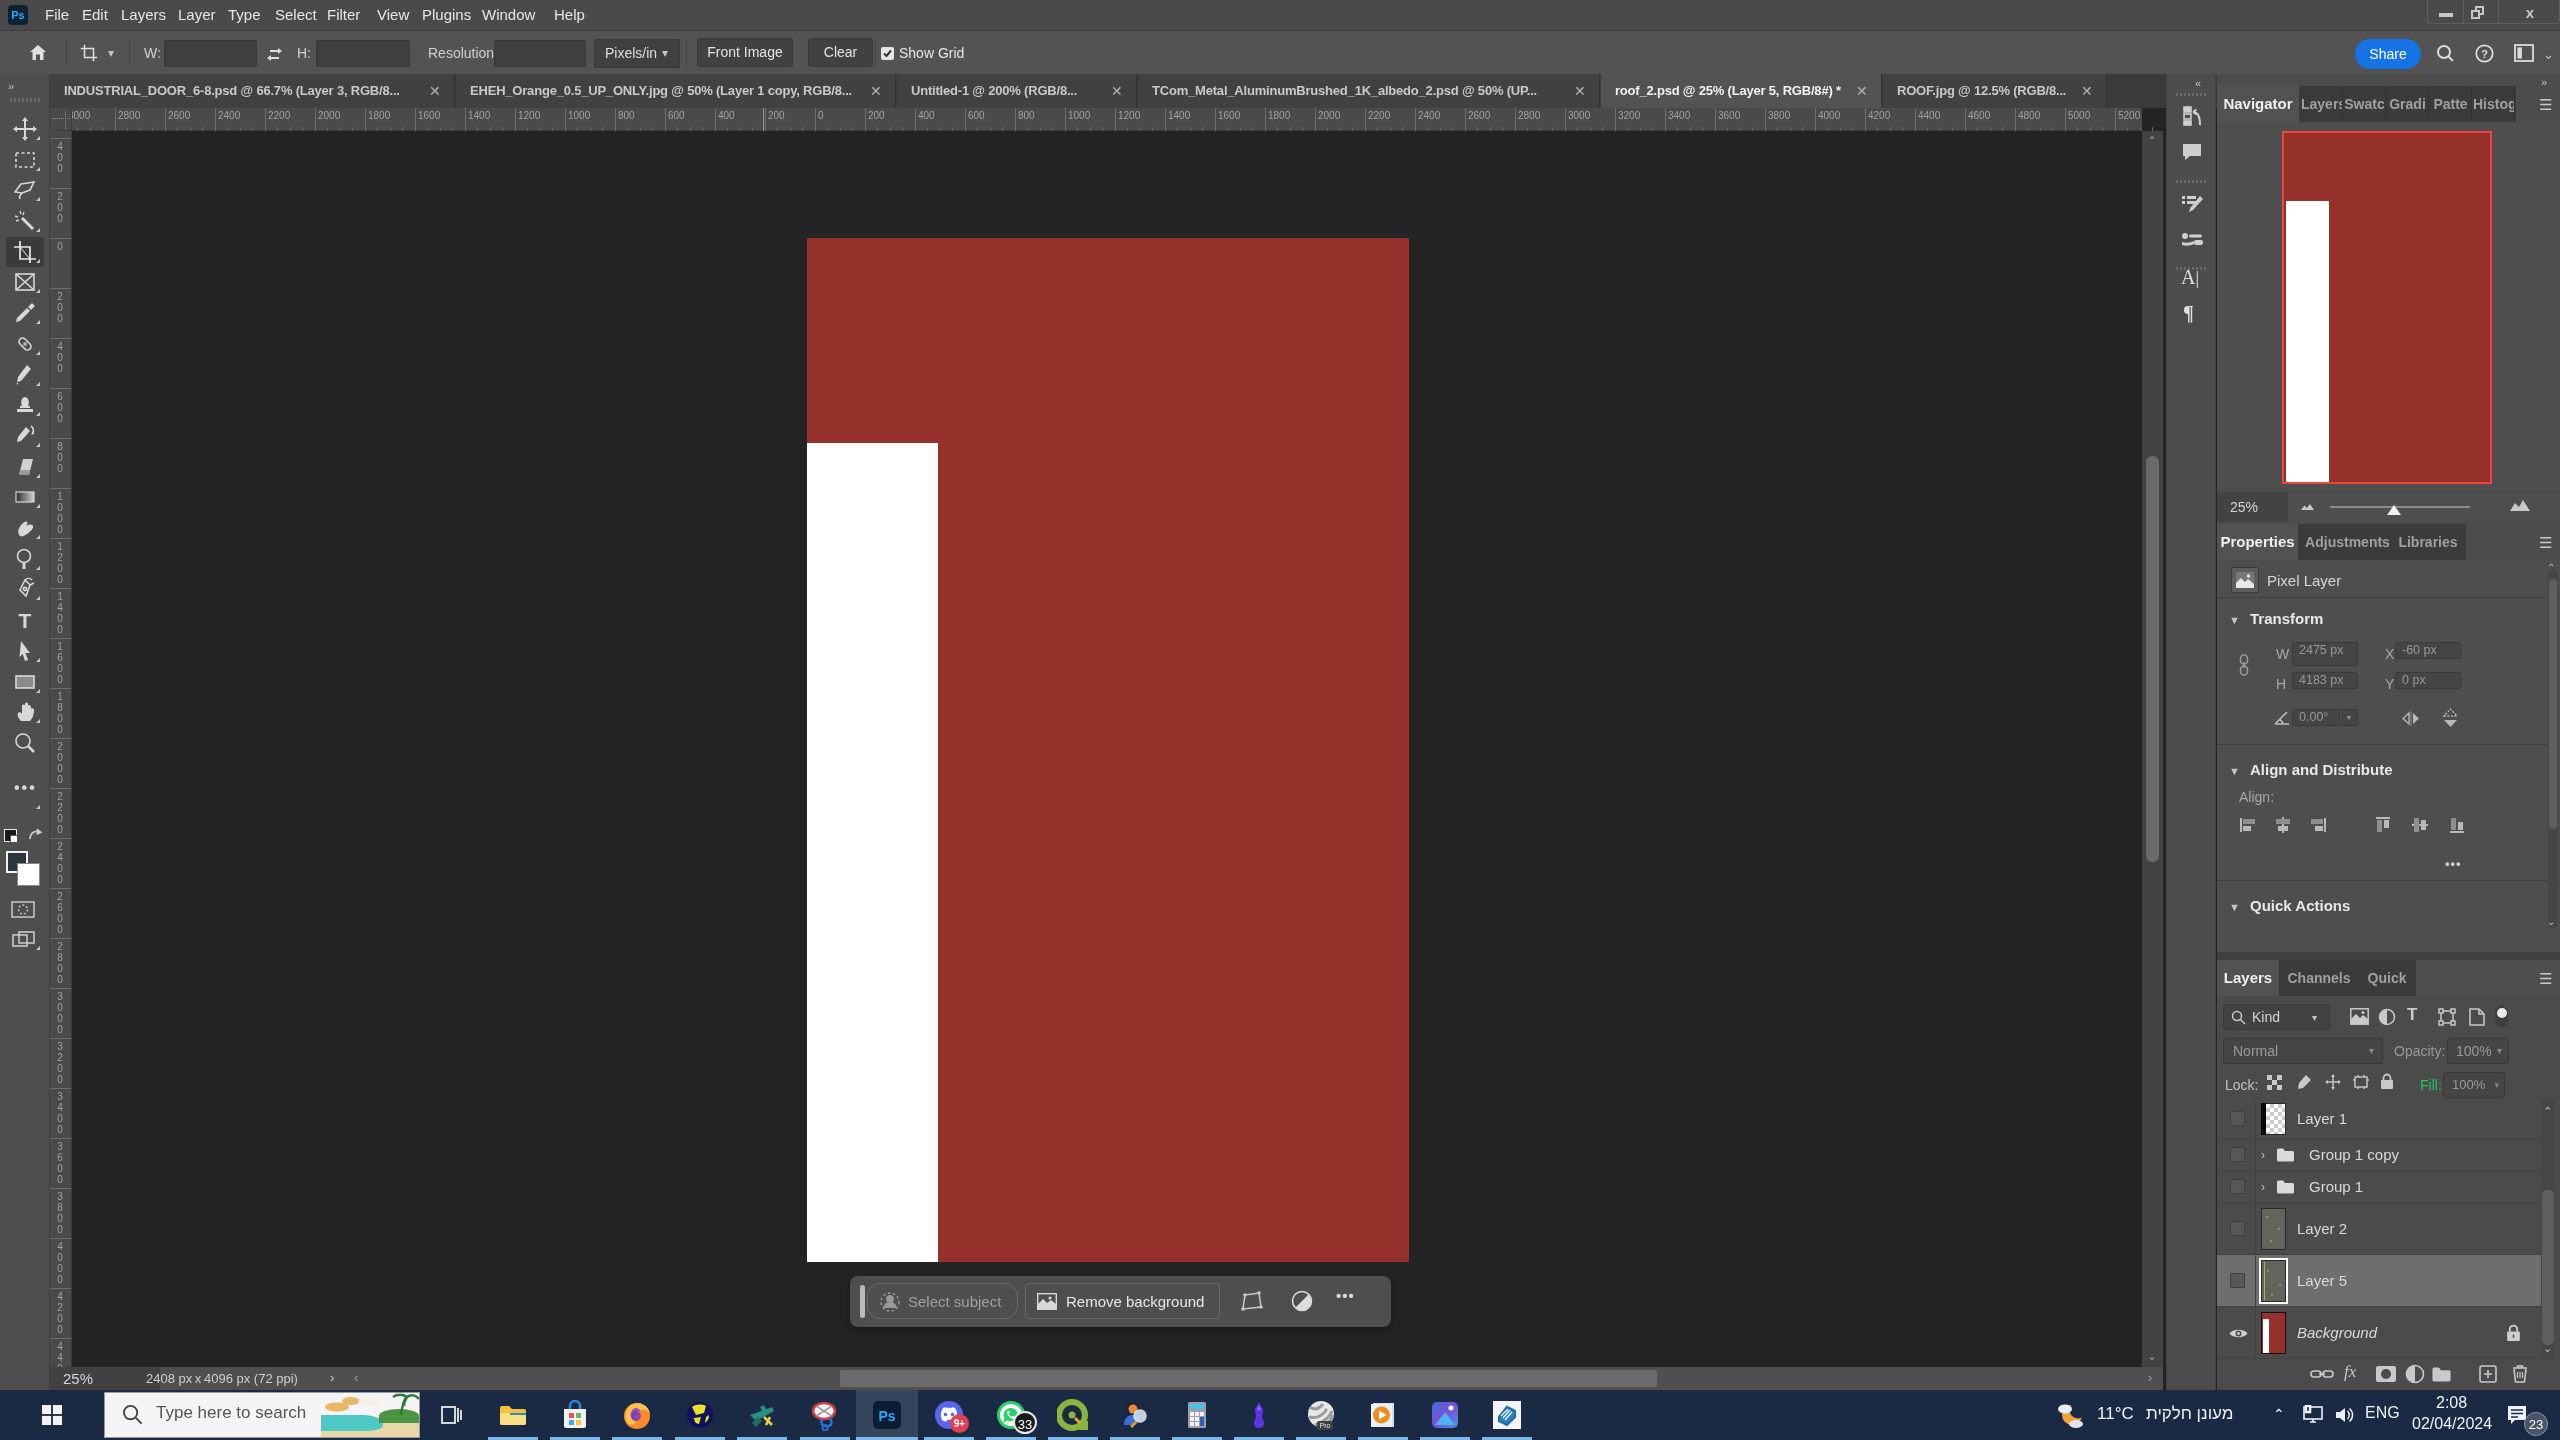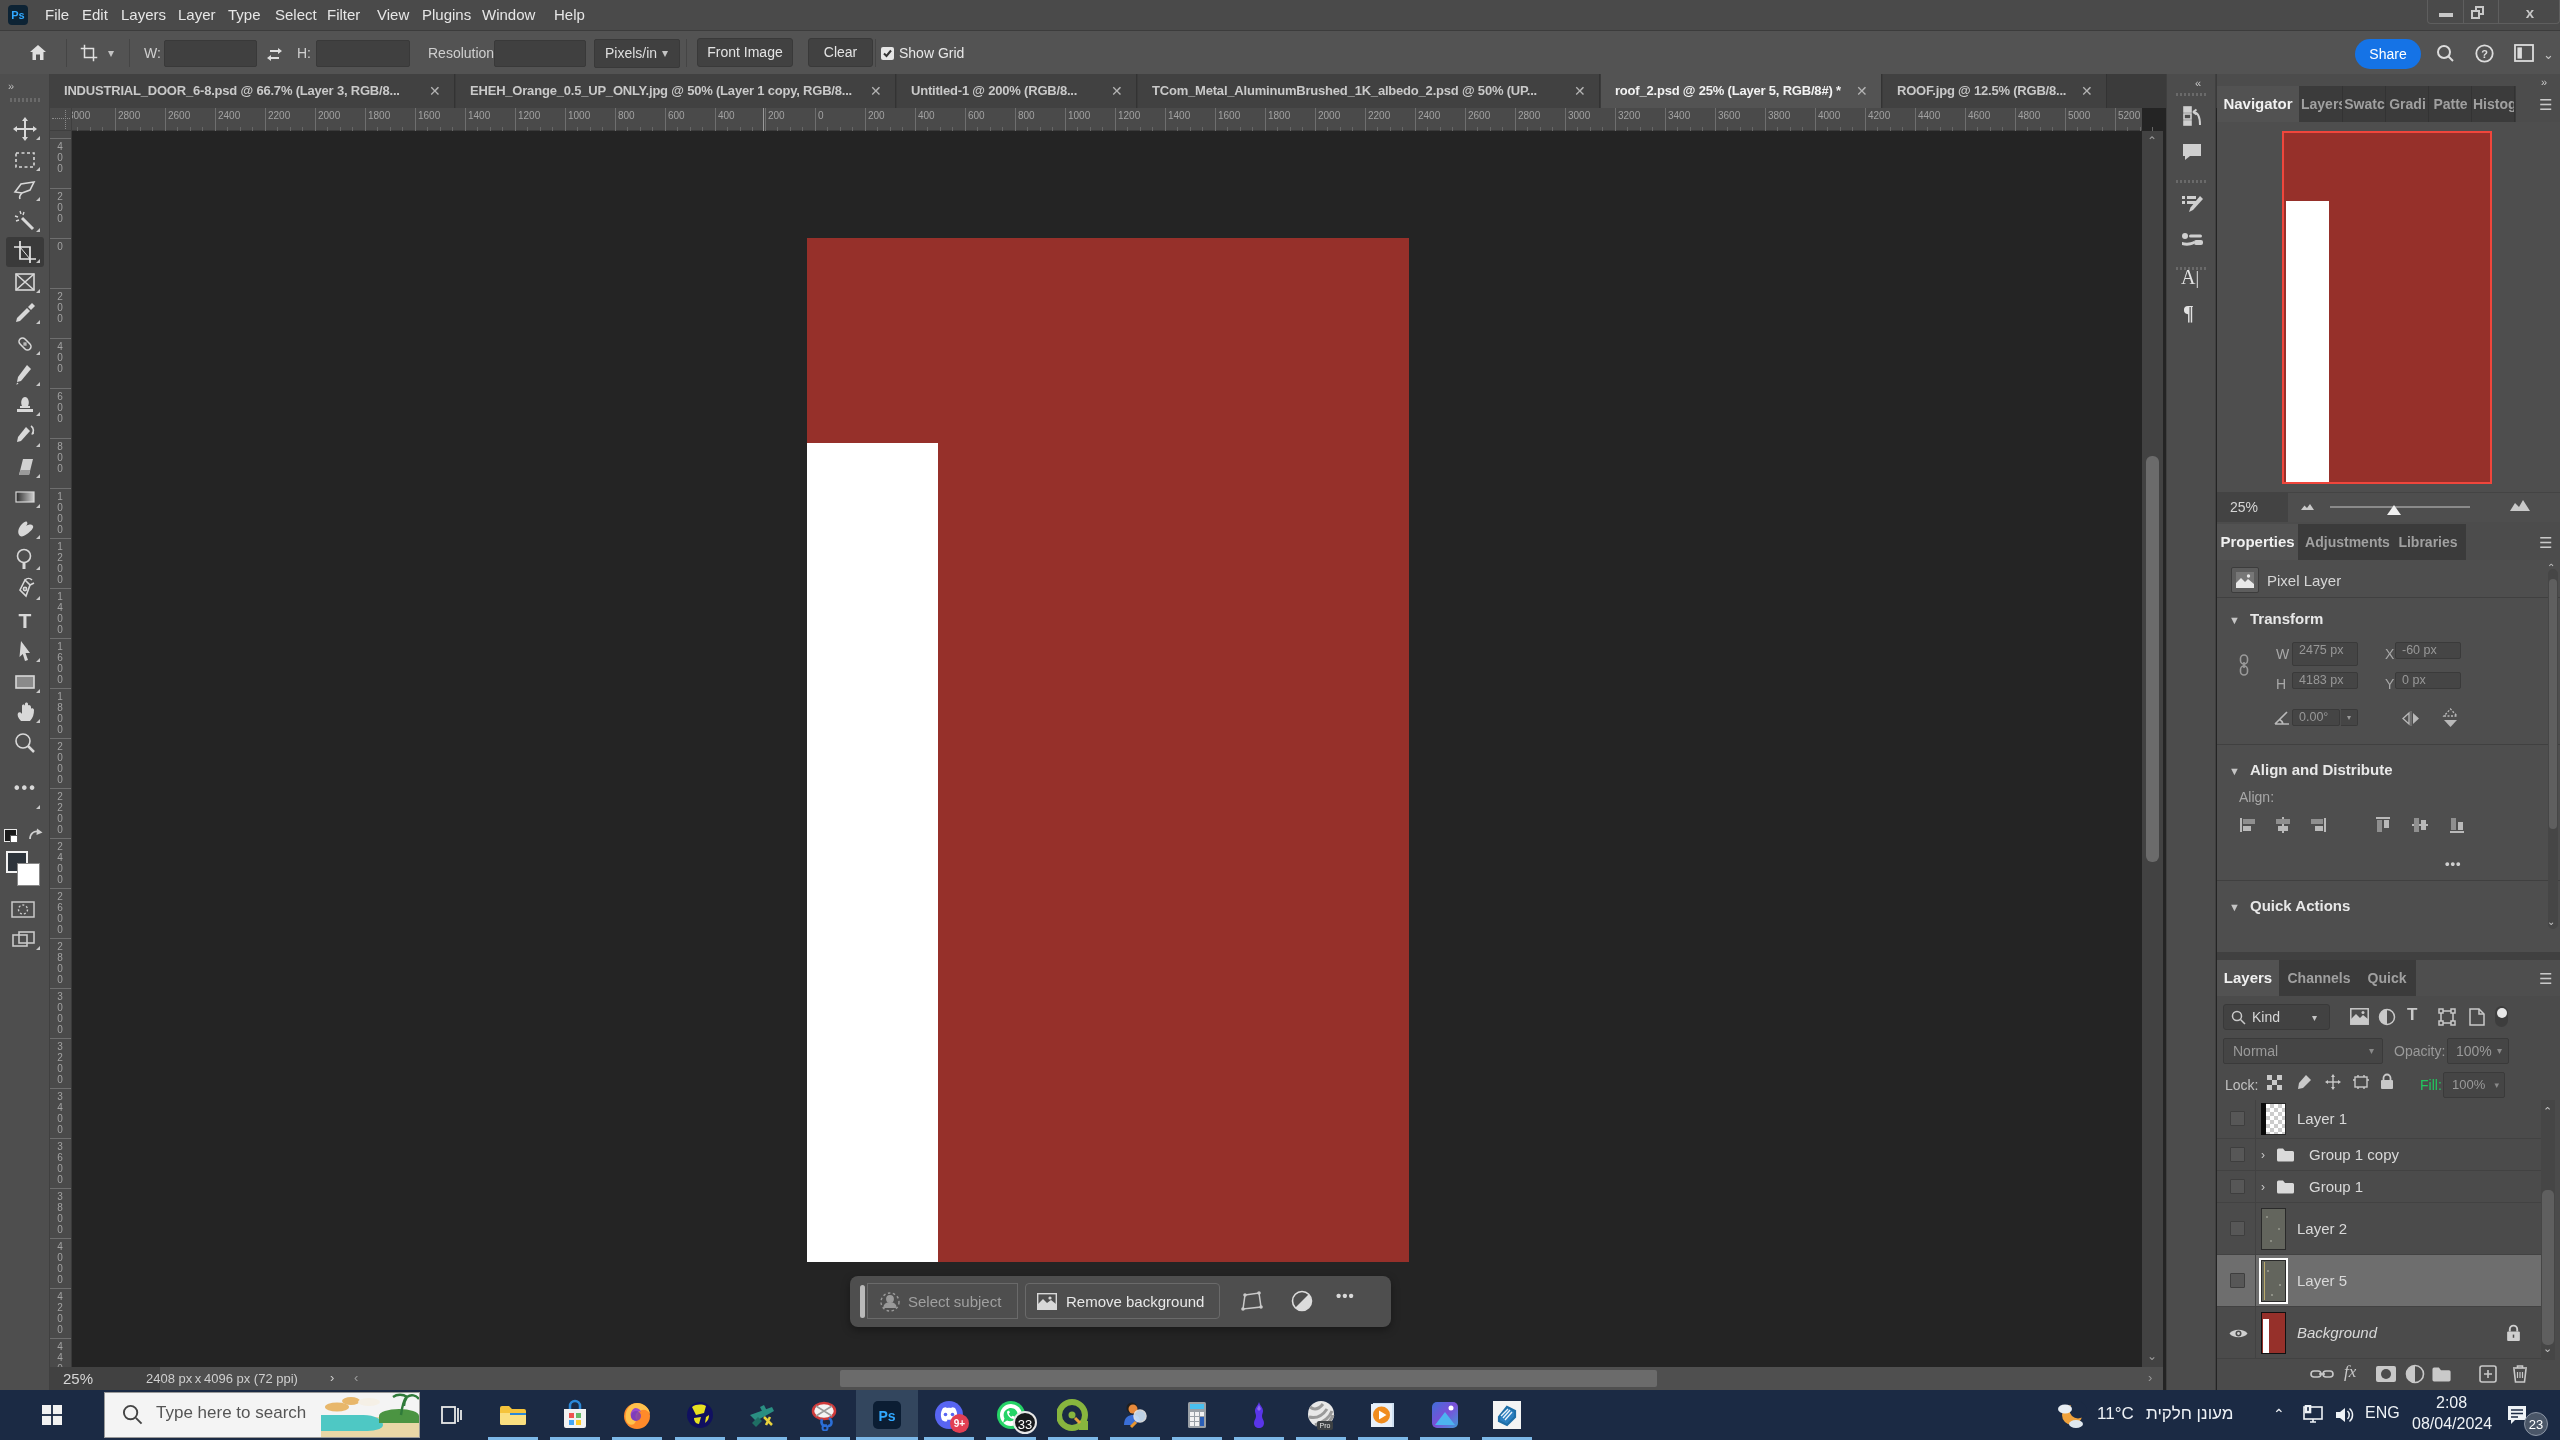--- a/index.html
+++ b/index.html
@@ -708,21 +708,21 @@
 </div>
 <div class="abs" id="rcorner">
       <div class="abs" style="left:2px;top:10px;width:18px;height:1px;border-top:1px dotted #8a8a8a"></div>
       <div class="abs" style="left:15px;top:2px;width:1px;height:19px;border-left:1px dotted #8a8a8a"></div>
     </div>
 <div class="abs" id="canvas">
 <div class="abs" style="left:735px;top:107px;width:602px;height:1024px;background:#96302a"></div>
 <div class="abs" style="left:735px;top:312px;width:131px;height:819px;background:#ffffff"></div>
 <div class="abs" style="left:778px;top:1145px;width:541px;height:51px;background:#4e4e4e;border-radius:8px;box-shadow:0 3px 8px rgba(0,0,0,0.35)">
 <div class="abs" style="left:10px;top:9px;width:5px;height:33px;background:#b9b9b9;border-radius:3px"></div>
-<div class="abs" style="left:17px;top:7px;width:151px;height:36px;border:1px solid #6a6a6a;border-radius:0">
+<div class="abs" style="left:17px;top:7px;width:151px;height:36px;border:1px solid #6a6a6a;border-radius:13px">
           <svg class="abs" style="left:12px;top:8px" width="20" height="20" viewBox="0 0 20 20">
             <g stroke="#9a9a9a" stroke-width="1.4" fill="none">
               <circle cx="10" cy="7" r="3.2" fill="#9a9a9a"></circle>
               <path d="M4 16 C4 12.5 7 11 10 11 C13 11 16 12.5 16 16" fill="#9a9a9a"></path>
               <circle cx="10" cy="10" r="9" stroke-dasharray="2.5 2.5"></circle>
             </g>
           </svg>
           <div class="txt" style="left:40px;top:9px;color:#a0a0a0;font-size:15px">Select subject</div>
         </div>
 <div class="abs" style="left:175px;top:7px;width:195px;height:36px;border:1px solid #6a6a6a;border-radius:4px">
@@ -1319,18 +1319,18 @@
         <rect x="4.5" y="0.5" width="5" height="7" fill="#1b2a44"></rect>
         <rect x="5.5" y="1.5" width="3" height="5" stroke-width="1.3"></rect>
       </g>
     </svg>
 <svg class="abs" style="left:2334px;top:15px" width="20" height="20" viewBox="0 0 20 20">
       <path d="M2 7 V13 H6 L11 17 V3 L6 7 Z" fill="#eef2f6"></path>
       <path d="M13.5 6 A5.5 5.5 0 0 1 13.5 14 M15.5 3.5 A8.5 8.5 0 0 1 15.5 16.5" stroke="#eef2f6" stroke-width="1.5" fill="none"></path>
     </svg>
 <div class="tbtxt" style="left:2365px;top:14px;font-size:16px">ENG</div>
 <div class="tbtxt" style="left:2436px;top:4px;font-size:16px">2:08</div>
-<div class="tbtxt" style="left:2412px;top:25px;font-size:16px">08/04/2024</div>
+<div class="tbtxt" style="left:2412px;top:25px;font-size:16px">02/04/2024</div>
 <svg class="abs" style="left:2505px;top:13px" width="24" height="24" viewBox="0 0 24 24">
       <path d="M3 3 H21 V17 H10 L6 21 V17 H3 Z" fill="#eef2f6"></path>
       <path d="M6 7 H18 M6 10.5 H18 M6 14 H13" stroke="#1b2a44" stroke-width="1.6"></path>
     </svg>
 <div class="abs" style="left:2524px;top:22px;width:24px;height:24px;background:#4a5668;border-radius:50%;color:#fff;font-size:13px;text-align:center;line-height:24px;border:1px solid #8a94a4">23</div>
 </div>
 </body></html>

